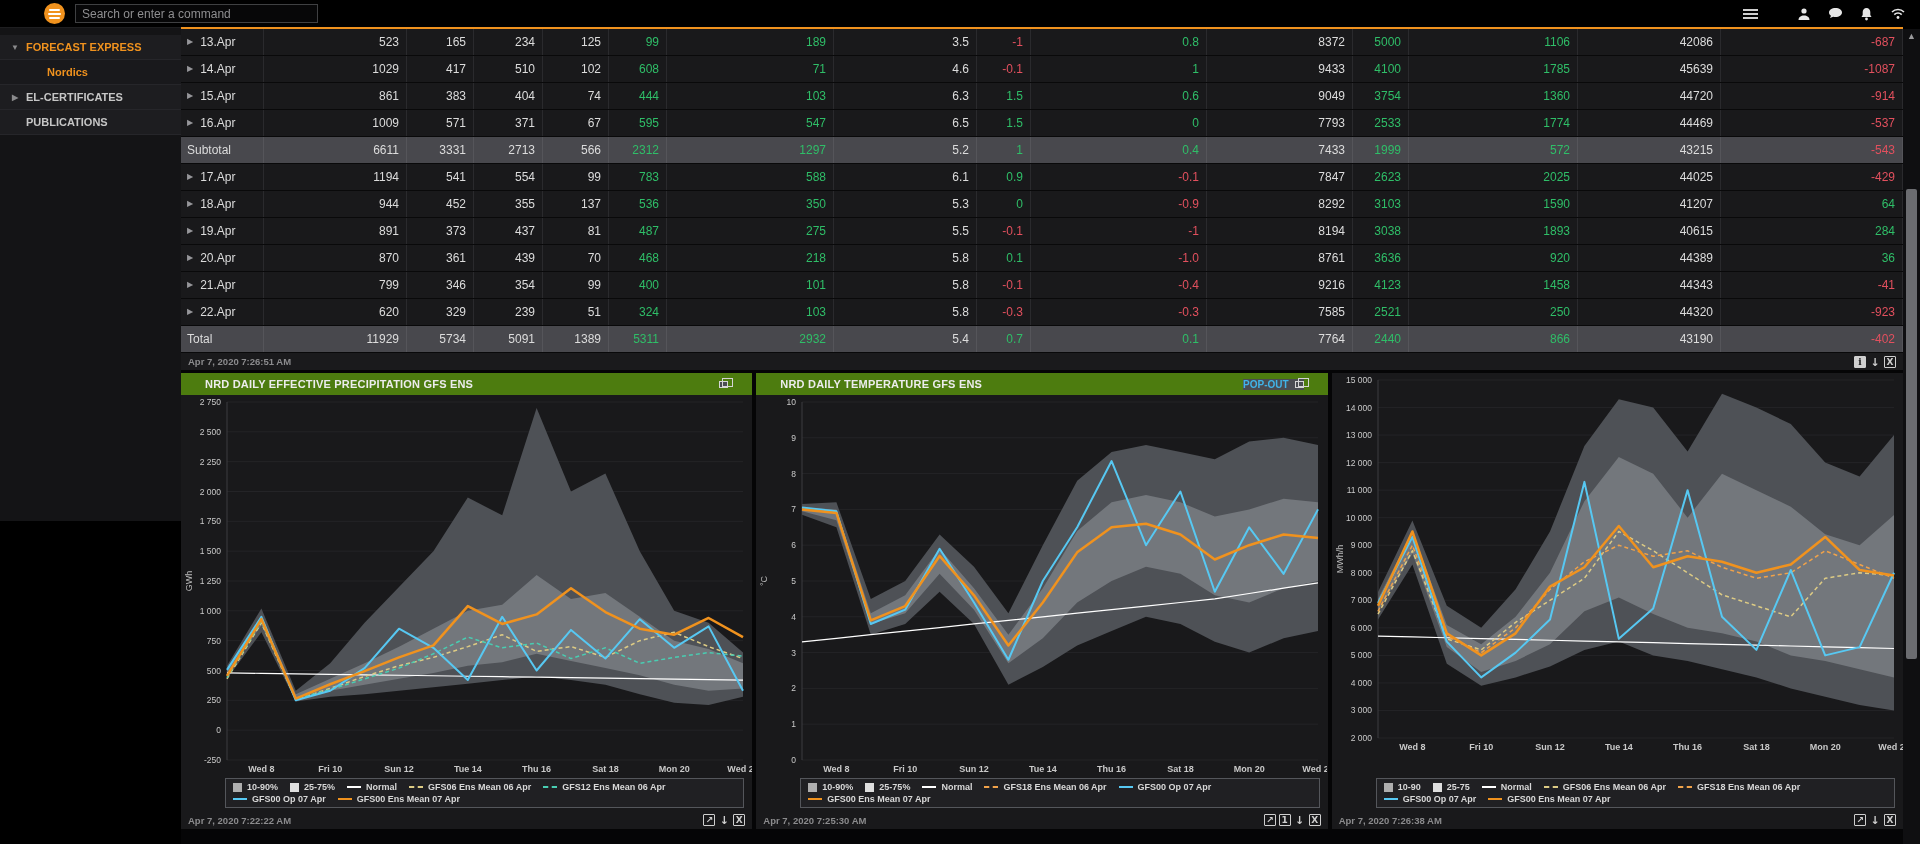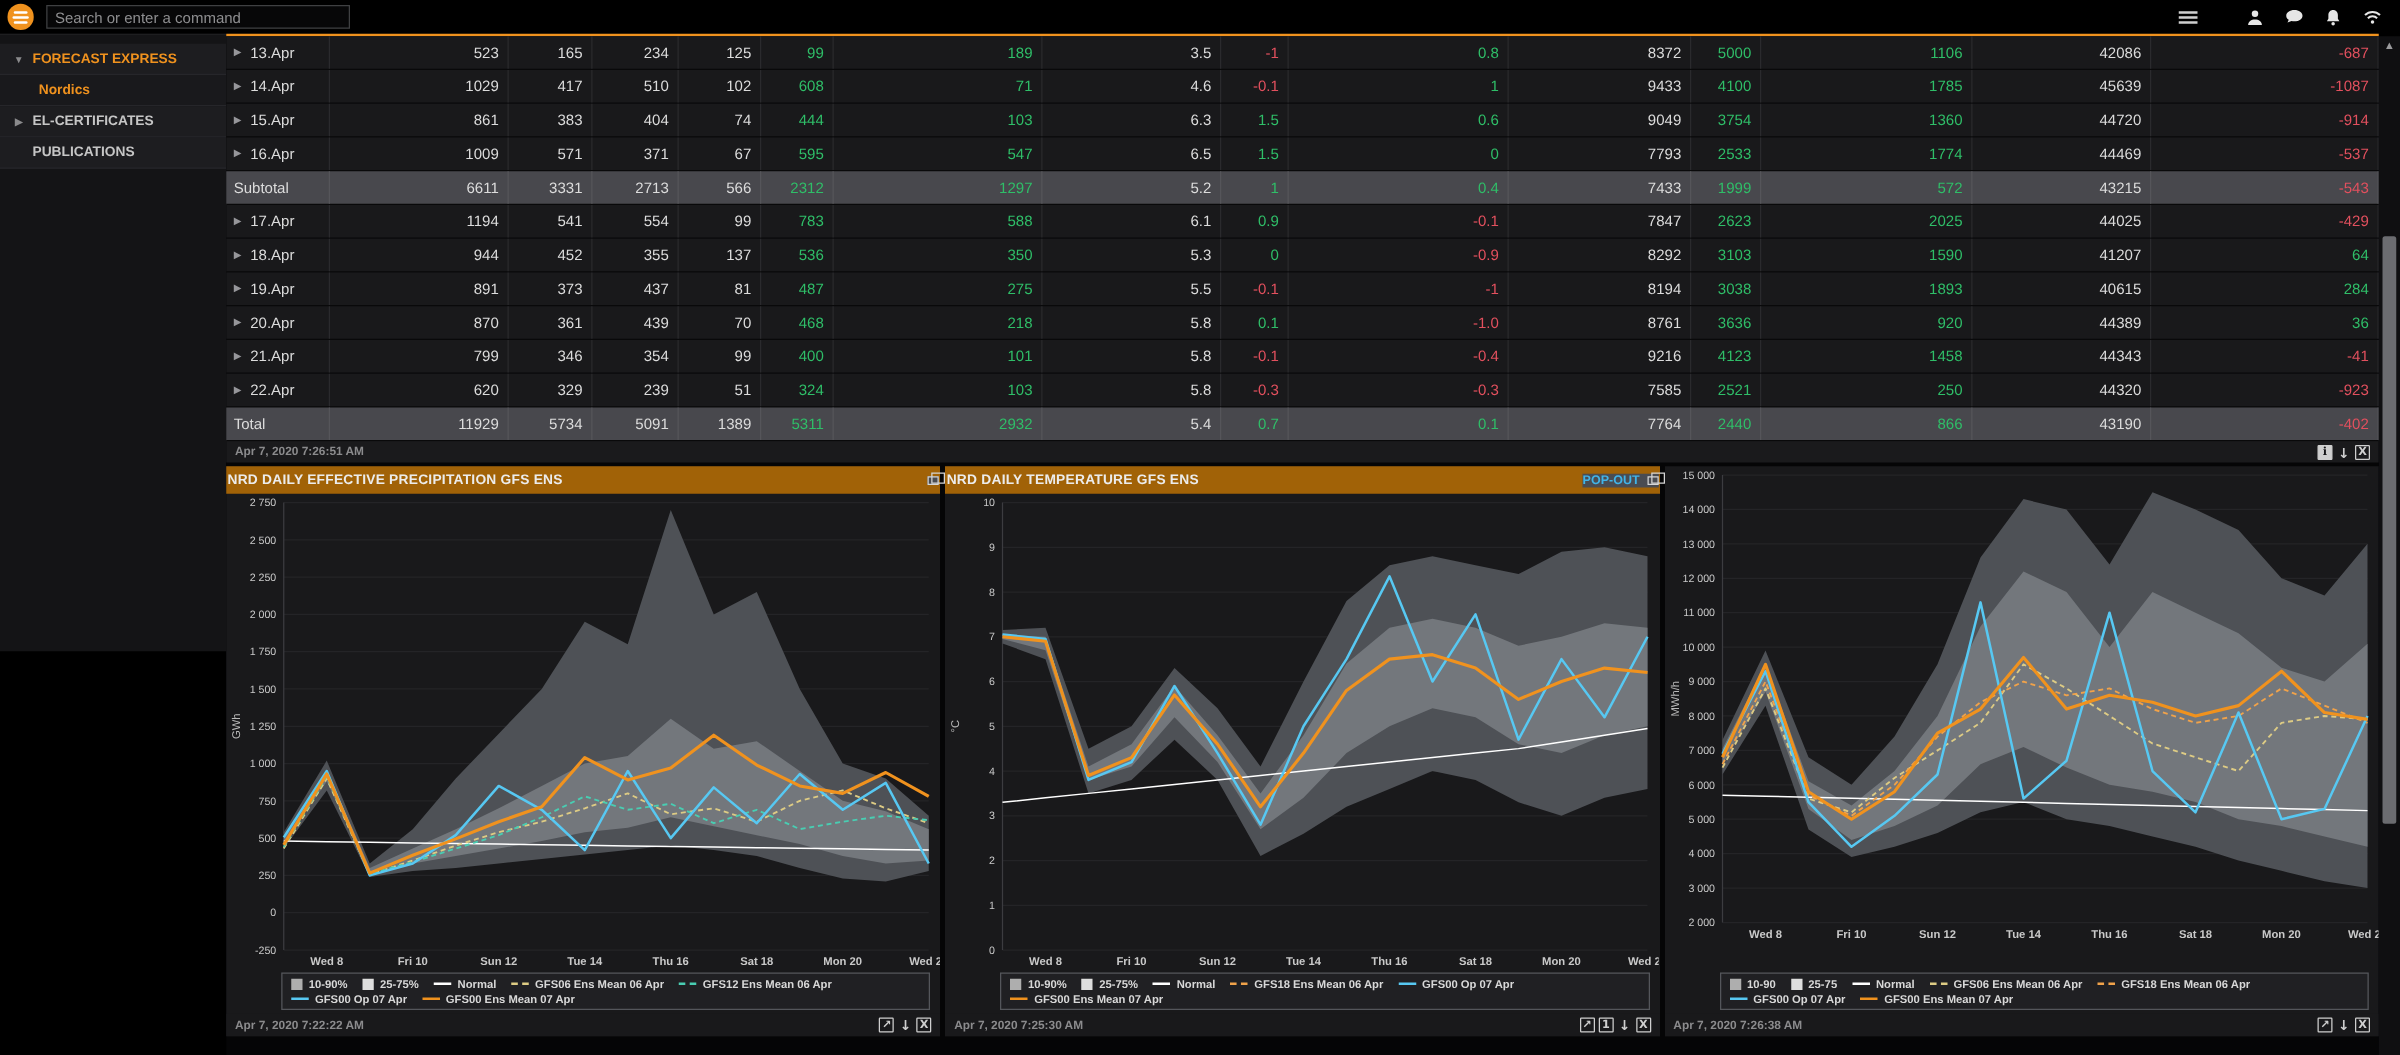--- a/index.html
+++ b/index.html
@@ -1,37 +1,37 @@
 <!DOCTYPE html>
 <html><head>
 <meta charset="utf-8">
 <style>
   html,body{margin:0;padding:0;background:#000;width:1920px;height:844px;overflow:hidden;
     font-family:"Liberation Sans",sans-serif;-webkit-font-smoothing:antialiased;}
   *{box-sizing:border-box;}
   
-  .topbar{position:absolute;top:0;left:0;right:0;height:27px;background:#000;display:flex;align-items:center;}
+  .topbar{position:absolute;top:0;left:0;right:0;height:27px;background:#000;display:flex;align-items:center;padding-left:38px;}
   .logo{width:21px;height:21px;border-radius:50%;background:#f0921e;margin-left:6px;display:flex;flex-direction:column;
     align-items:center;justify-content:center;gap:2px;flex:0 0 auto;}
   .logo i{display:block;width:11px;height:2px;background:#fff;border-radius:1px;}
   .logo i:nth-child(2){width:13px}
   .search{margin-left:10px;width:243px;height:19px;background:#070708;border:1px solid #3f4042;color:#bdbdbf;
     font:12px "Liberation Sans",sans-serif;padding:0 6px;outline:none;}
   .search::placeholder{color:#8e8e90;}
   .topbar-right{margin-left:auto;display:flex;align-items:center;gap:17px;padding-right:14px;}
   .burger{display:flex;flex-direction:column;gap:2px;margin-right:22px;}
   .burger i{width:15px;height:2px;background:#cfcfcf;display:block;}
   
   .sidebar{position:absolute;top:27px;left:0;width:181px;bottom:0;background:#000;}
   .sidebar-panel{background:#141416;height:494px;padding-top:7px;border-top:1px solid #1e1e20;}
   .sb-item{height:25px;display:flex;align-items:center;gap:6px;padding-left:10px;background:#1d1d20;
     border-bottom:1px solid #26262a;font:bold 11px "Liberation Sans",sans-serif;color:#c6c6c6;cursor:pointer;}
   .sb-item .caret{font-size:8px;color:#8a8a8c;width:10px;text-align:center;flex:0 0 auto;}
   .sb-item.accent{color:#f0921e;}
-  .sb-item.child{padding-left:31px;background:#19191c;}
+  .sb-item.child{padding-left:47px;background:#19191c;}
   
   .main{position:absolute;left:181px;top:27px;right:17px;bottom:0;border-top:2px solid #f0921e;background:#050506;}
   
   .datatable{position:absolute;top:0;left:0;right:0;height:324px;}
   .trow{display:grid;grid-template-columns:83px 143px 67px 69px 66px 58px 167px 143px 54px 176px 146px 56px 169px 143px minmax(0,1fr);
     height:27px;line-height:26px;background:#19191b;border-bottom:1px solid #09090a;font-size:12px;color:#dcdcdc;}
   .trow.subtotal,.trow.total{background:#48484d;}
   .cell{border-right:1px solid #2a2a2d;padding-right:7px;text-align:right;overflow:hidden;white-space:nowrap;}
   .trow.subtotal .cell,.trow.total .cell{border-right:1px solid #55555a;}
   .cell.lblc{text-align:left;padding-left:6px;display:flex;align-items:center;gap:7px;}
@@ -43,21 +43,21 @@
   
   .ico{display:inline-block;width:12px;height:12px;font:bold 9px/11px "DejaVu Sans",sans-serif;color:#cfcfcf;
     text-align:center;border:1px solid #cfcfcf;border-radius:1px;background:transparent;cursor:pointer;}
   .ico.solid{background:#cfcfcf;color:#141416;border-color:#cfcfcf;font-family:"DejaVu Serif",serif;}
   .ico.noborder{border-color:transparent;font-size:11px;line-height:12px;}
   .popsq{position:relative;width:9px;height:7px;border:1px solid #d5d5d5;display:inline-block;cursor:pointer;}
   .popsq:before{content:'';position:absolute;left:2px;top:-4px;width:9px;height:7px;border:1px solid #d5d5d5;background:inherit;}
   
   .charts-row{position:absolute;top:344px;left:0;right:0;height:456px;display:flex;gap:4px;}
   .panel{flex:1;display:flex;flex-direction:column;background:#19191b;min-width:0;}
-  .phead{height:22px;background:#a16207;display:flex;align-items:center;padding:0 1px;flex:0 0 auto;}
+  .phead{height:22px;background:#4d7c0f;display:flex;align-items:center;padding:0 24px;flex:0 0 auto;}
   .ptitle{font:bold 11px "Liberation Sans",sans-serif;color:#ececec;letter-spacing:.2px;white-space:nowrap;
     overflow:hidden;text-overflow:ellipsis;}
   .phead .right{margin-left:auto;display:flex;align-items:center;gap:6px;background:#4a4c52;}
   .poplink{font:bold 10px "Liberation Sans",sans-serif;color:#41b4e8;cursor:pointer;}
   .plot{flex:1 1 auto;position:relative;min-height:0;}
   .plot svg{position:absolute;inset:0;}
   .legendwrap{flex:0 0 auto;padding:2px 8px 3px 44px;}
   .legend{display:inline-flex;flex-wrap:wrap;gap:2px 12px;border:1px solid #54565b;background:#202023;
     padding:3px 7px;max-width:100%;margin-top:35px;}
   .litem{display:inline-flex;align-items:center;gap:5px;font:bold 9px "Liberation Sans",sans-serif;color:#d8d8d8;white-space:nowrap;}

